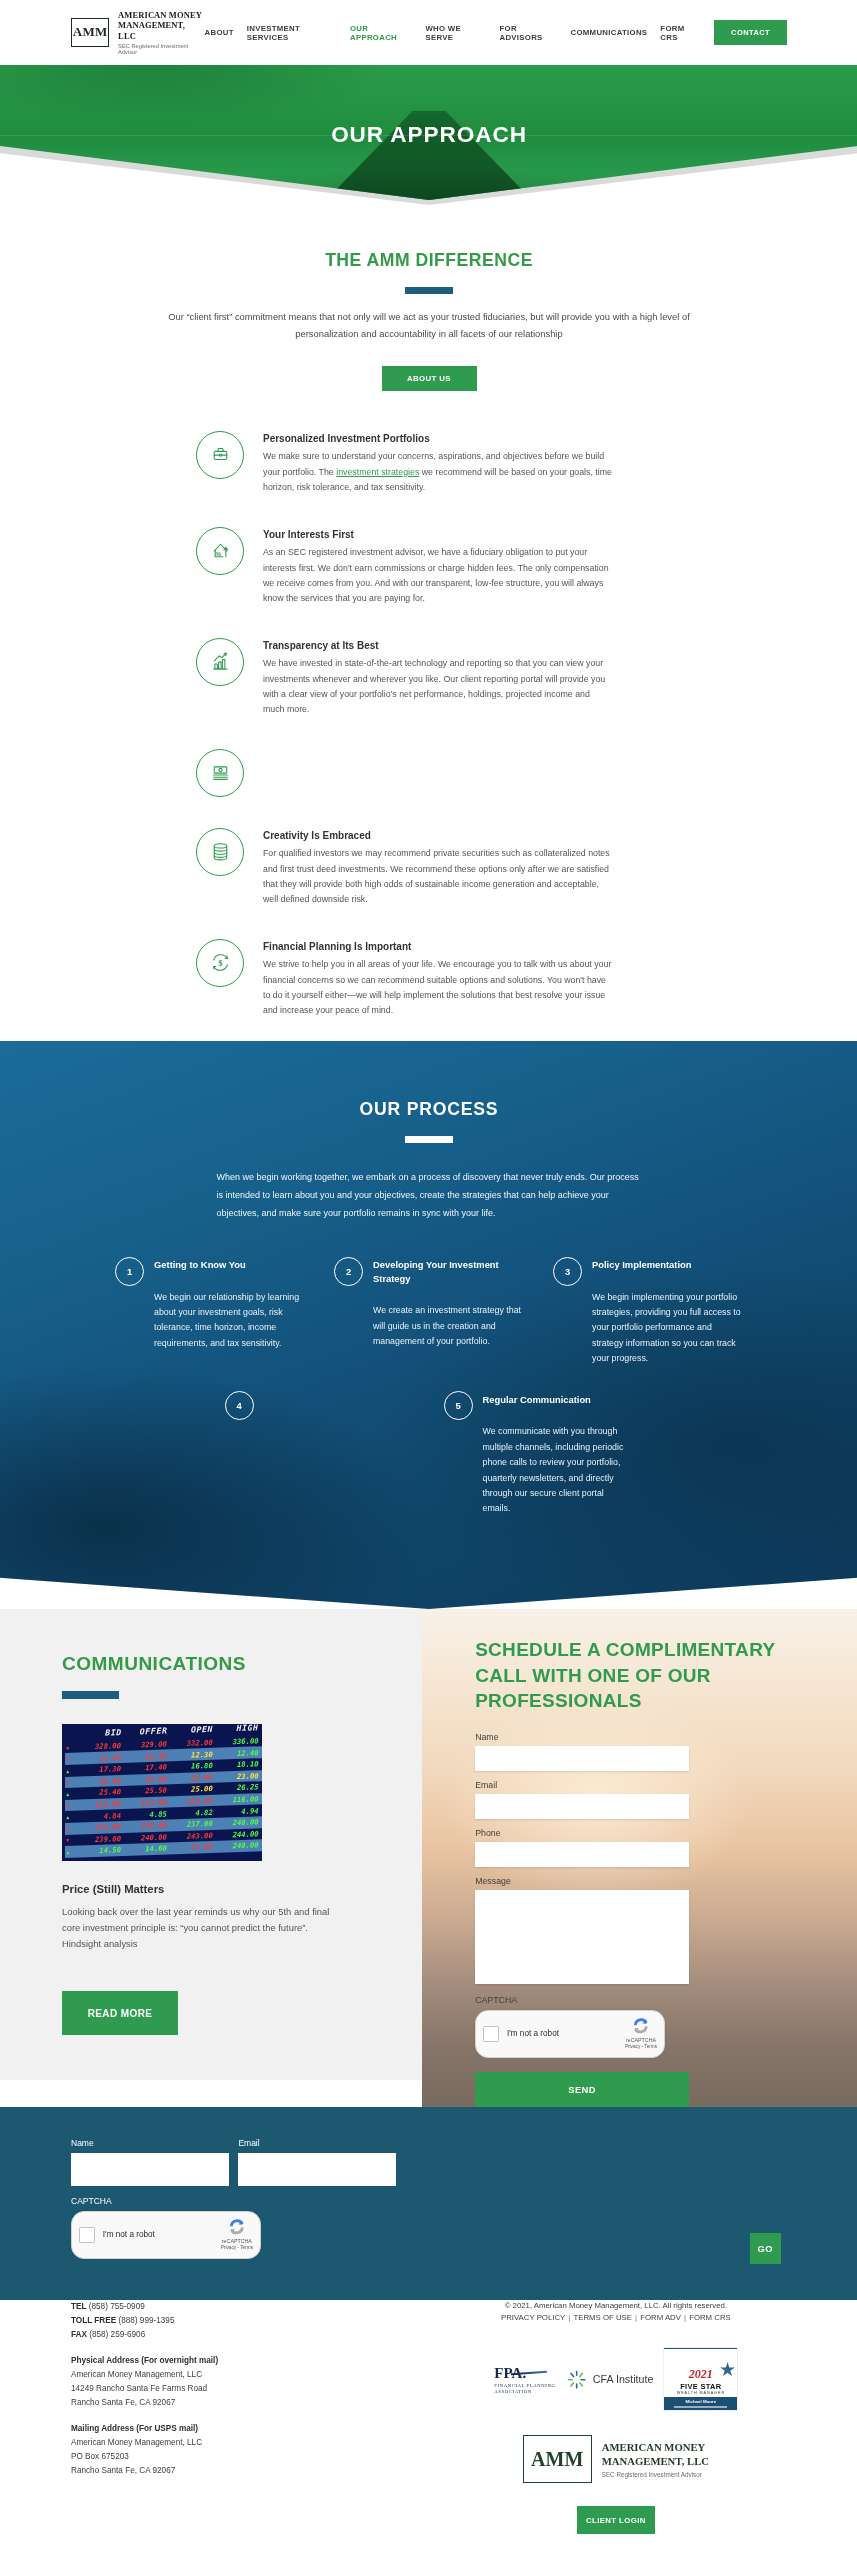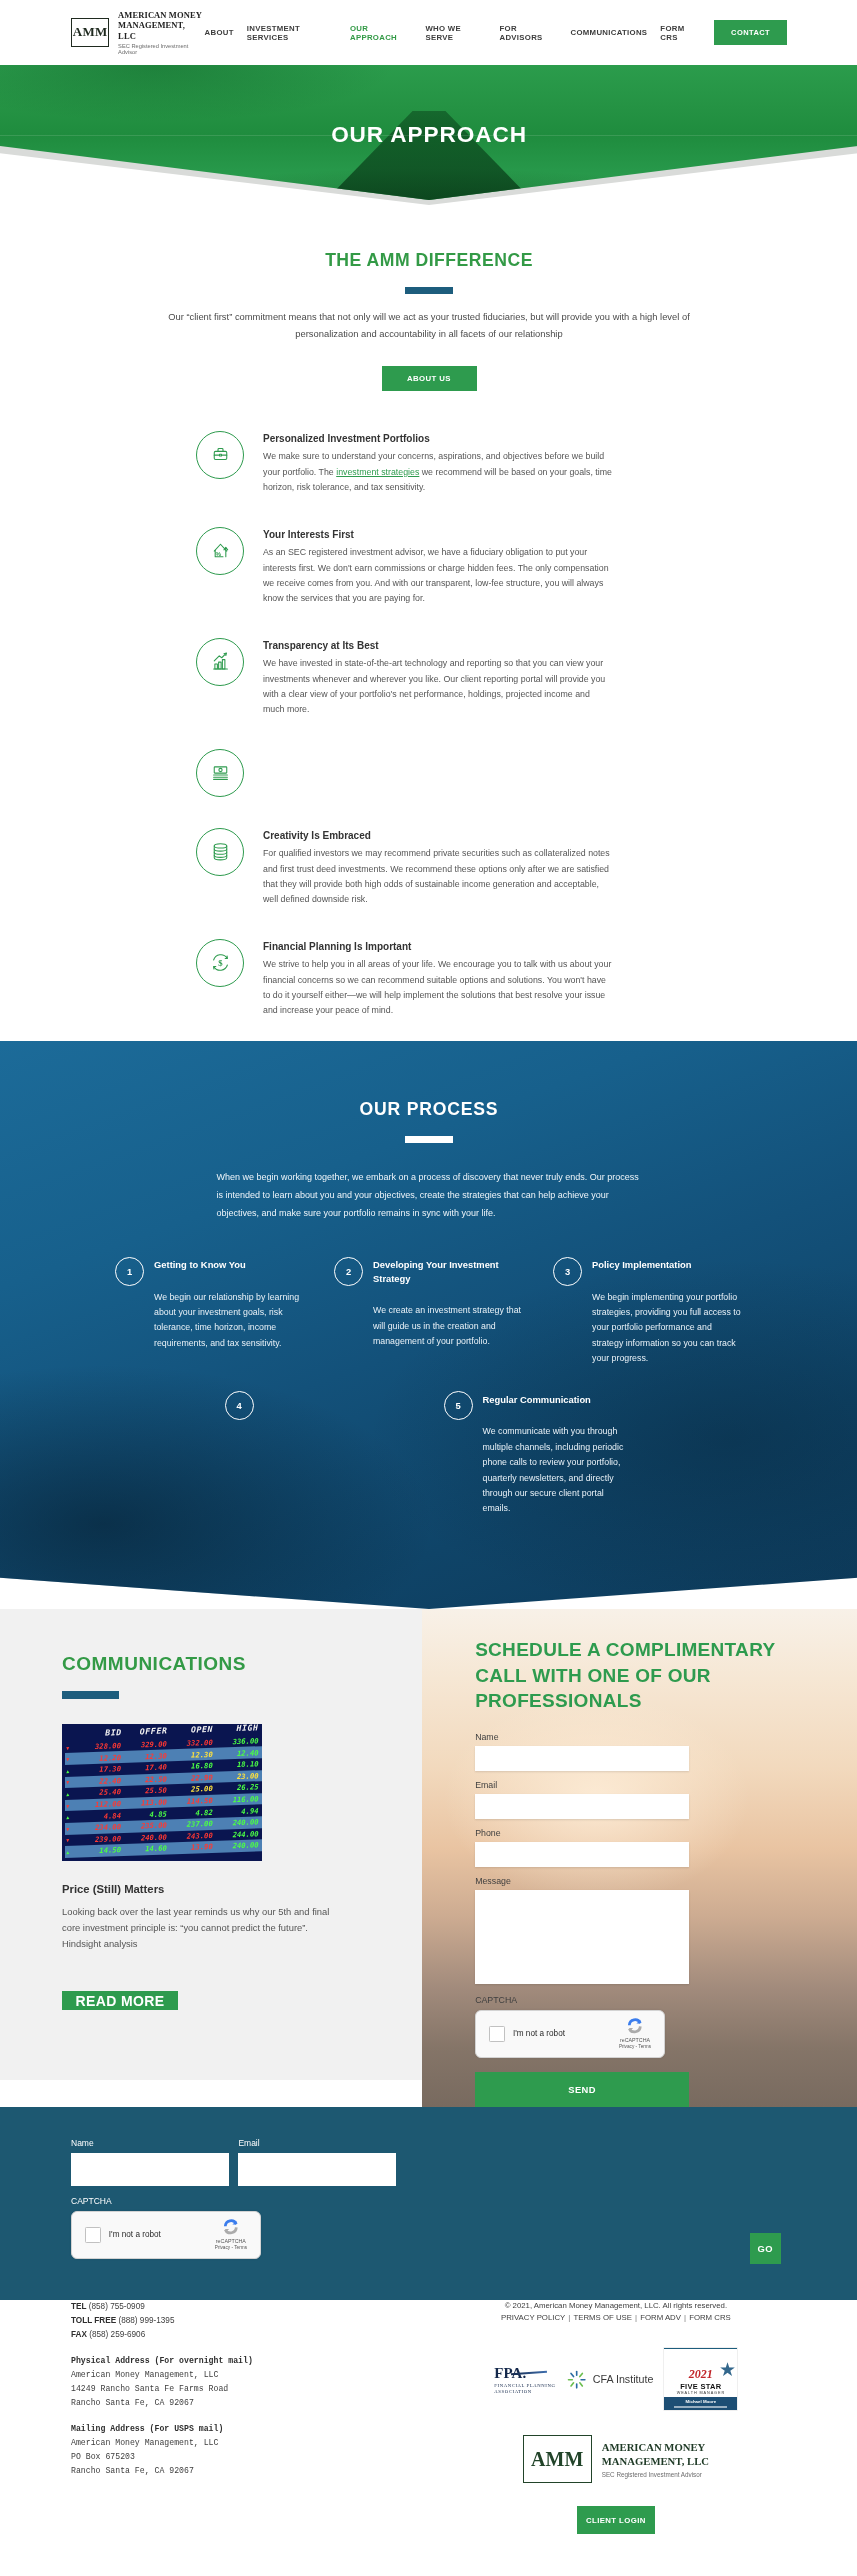--- a/index.html
+++ b/index.html
@@ -83,33 +83,33 @@
   .t-head { display:flex; color:#f2f2f2; font-weight:bold; font-size:8.2px; letter-spacing:0.6px; font-style:italic; padding:1.3px 3.8px 2.5px 11.3px; }
   .t-head span { flex:1; text-align:right; }
   .t-row { display:flex; align-items:center; font-size:7.2px; font-weight:bold; font-style:italic; padding:1.3px 3.8px 1.3px 1.3px; }
   .t-row:nth-child(odd) { background:#4d80b4; }
   .t-arrow { width:8.8px; font-size:5px; font-style:normal; }
   .t-row span.v { flex:1; text-align:right; }
   .c-r { color:#ff3832; } .c-g { color:#4cff44; } .c-y { color:#ffe23c; }
   .a-r { color:#ff3832; } .a-g { color:#4cff44; }
   .article-title { font-size:11.3px; font-weight:bold; color:#333; margin-top:22.6px; }
   .article-text { width:271px; font-size:9.4px; line-height:1.7; color:#555; margin-top:8.8px; }
-  .readmore-btn { width:116px; height:19px; font-size:14px; margin-top:39px; }
+  .readmore-btn { width:116px; height:44px; font-size:10px; margin-top:39px; }
 
   .schedule { width:50.8%; position:relative; padding:28px 0 0 53px;
               background:
                 radial-gradient(ellipse 50% 30% at 40% 38%, rgba(255,240,220,.8), transparent 70%),
                 linear-gradient(180deg,#f8f1e8 0%,#f6e7d4 14%,#f2d9bd 32%,#e9c4a2 48%,#ccab91 62%,#a28b7c 76%,#857568 88%,#786a5f 100%); }
   .sched-head { width:342px; font-size:19px; line-height:1.35; font-weight:bold; color:#2e9b4e; letter-spacing:0.3px; }
   .form { width:214px; margin-top:17.6px; }
   .form label { display:block; font-size:8.8px; color:#3f3f3f; margin:8.8px 0 4.4px; }
   .form input[type=text] { width:214px; height:25px; border:none; background:#fff; box-shadow:0 0.6px 1.9px rgba(0,0,0,.12); padding:0 6.3px; font-size:8.8px; }
   .form textarea { width:214px; height:94px; border:none; background:#fff; box-shadow:0 0.6px 1.9px rgba(0,0,0,.12); padding:5px 6.3px; font-size:8.8px; resize:none; }
-  .recaptcha { width:190px; height:48px; background:#f9f9f9; border:0.6px solid #d3d3d3; border-radius:6px;
-               box-shadow:0 0 2.5px rgba(0,0,0,.08); display:flex; align-items:center; padding:0 13px; margin-top:2.5px; }
+  .recaptcha { width:190px; height:48px; background:#f9f9f9; border:0.6px solid #d3d3d3; border-radius:13px;
+               box-shadow:0 0 2.5px rgba(0,0,0,.08); display:flex; align-items:center; padding:0 7px; margin-top:2.5px; }
   .rc-check { width:16.3px; height:16.3px; background:#fff; border:1.3px solid #c1c1c1; border-radius:1.3px; cursor:pointer; }
   .rc-label { font-size:8.2px; color:#2b2b2b; margin-left:7.5px; }
   .rc-brand { margin-left:auto; text-align:center; line-height:1.3; }
   .rc-brand svg { width:17.6px; height:17.6px; }
   .rc-name { font-size:5.3px; color:#555; }
   .rc-links { font-size:4.7px; color:#555; }
   .send-btn { width:214px; height:35px; font-size:9.4px; margin-top:14px; }
 
   
   .newsletter { min-height:193px; background:#1d5871; padding-top:31px; }
@@ -120,21 +120,21 @@
   .nl-field label { display:block; color:#fff; font-size:8.5px; margin-bottom:5px; }
   .nl-field input { width:158px; height:33px; border:none; background:#fff; padding:0 6.3px; font-size:8.8px; }
   .nl-captcha-label { color:#fff; font-size:8.5px; margin:10px 0 5px; }
   .nl-go { position:absolute; right:6.3px; top:95px; width:31px; height:31px; font-size:9.4px; }
 
   
   .footer { min-height:286px; background:#fff; }
   .footer-inner { width:716px; margin:0 auto; display:flex; }
   .f-left { width:46%; font-size:8.2px; line-height:1.7; color:#3d3d3d; }
   .f-left b { color:#2f2f2f; }
-  .f-block { margin-top:12.6px;font-family:Liberation Mono, monospace; }
+  .f-block { margin-top:12.6px; }
   .f-right { width:54%; padding-left:40px; }
   .f-right-in { width:271px; margin-left:40px; text-align:center; }
   .copyright { font-size:7.8px; color:#3d3d3d; line-height:1.6; }
   .f-links { font-size:7.8px; color:#3d3d3d; margin-top:1.3px; }
   .f-links a { color:#3d3d3d; text-decoration:none; }
   .f-sep { margin:0 3.1px; color:#777; }
   .badges { display:flex; align-items:center; justify-content:center; gap:11px; margin-top:26px; }
   .fpa { text-align:left; }
   .fpa-abbr { font-family:"Liberation Serif", serif; font-weight:bold; font-size:15px; color:#14284b; position:relative; }
   .fpa-abbr:after { content:""; position:absolute; left:16.3px; top:7.5px; width:36px; height:1.9px;

